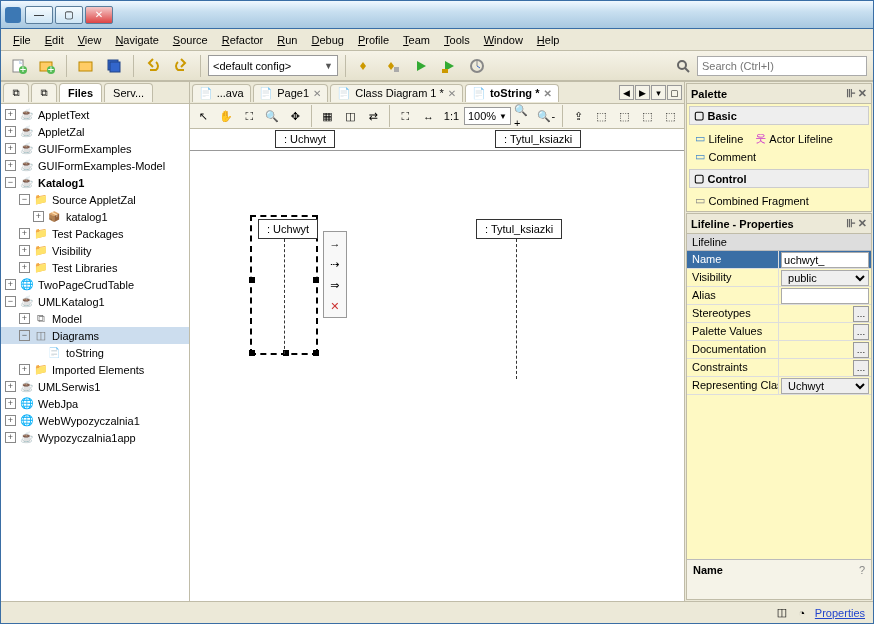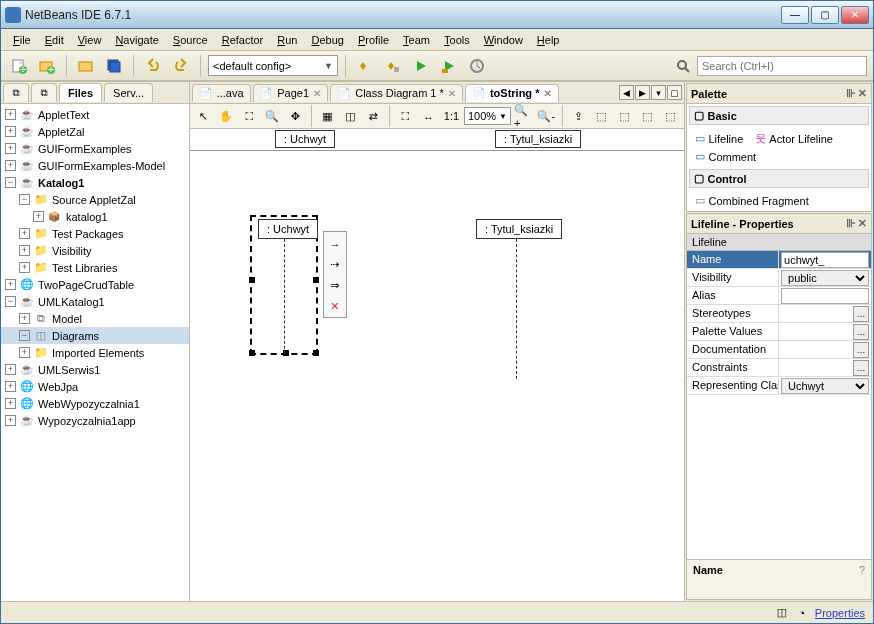--- a/index.html
+++ b/index.html
@@ -65,21 +65,21 @@
 .lane-label { border:1px solid #333; padding:2px 8px; background:#fff; position:absolute; top:1px; font-size:11px; }
 
 .lifeline-head { border:1px solid #333; padding:3px 8px; background:#fff; position:absolute; font-size:11px; }
 .lifeline-line { position:absolute; width:0; border-left:1px dashed #333; }
 .selected-box { border:2px dashed #000; position:absolute; }
 .sel-handle { width:6px; height:6px; background:#000; position:absolute; }
 .float-palette { position:absolute; border:1px solid #999; background:#f8f8f8; padding:2px; display:flex; flex-direction:column; gap:3px; }
 .float-palette .pi { width:18px; height:18px; display:flex; align-items:center; justify-content:center; font-size:11px; cursor:pointer; }
 
 .right-pane { width:190px; border-left:1px solid #c0bca8; display:flex; flex-direction:column; background:#ece9d8; }
-.panel { border:1px solid #c0bca8; margin:1px; background:#ffffff; display:flex; flex-direction:column; }
+.panel { border:1px solid #c0bca8; margin:1px; background:#fef9c3; display:flex; flex-direction:column; }
 .panel-head { height:20px; background:#ece9d8; border-bottom:1px solid #c0bca8; display:flex; align-items:center; padding:0 4px; font-weight:bold; }
 .panel-head .ctrls { margin-left:auto; display:flex; gap:2px; font-size:10px; color:#666; }
 .palette-cat { background:#eee; border:1px solid #ccc; margin:2px; padding:2px 4px; font-weight:bold; display:flex; align-items:center; gap:3px; }
 .palette-items { display:flex; flex-wrap:wrap; gap:2px 8px; padding:3px 6px; }
 .palette-item { display:flex; align-items:center; gap:3px; cursor:pointer; padding:1px 2px; }
 
 .props { flex:1; display:flex; flex-direction:column; }
 .props-cat { background:#ddd; padding:2px 5px; border-bottom:1px solid #bbb; }
 .prop-row { display:flex; border-bottom:1px solid #ddd; height:18px; }
 .prop-row.sel { background:#3a6ea5; color:#fff; }
@@ -92,21 +92,20 @@
 .statusbar { height:22px; background:#ece9d8; border-top:1px solid #c0bca8; display:flex; align-items:center; padding:0 8px; justify-content:flex-end; gap:6px; }
 .status-icon { width:14px; height:14px; display:flex; align-items:center; justify-content:center; }
 svg { display:block; }
 </style>
 </head>
 <body>
 
 <div class="window">
   <div class="titlebar">
     <div class="icon"></div>
-    <div class="title">NetBeans IDE 6.7.1</div>
     <div class="win-btns">
       <div class="win-btn">—</div>
       <div class="win-btn">▢</div>
       <div class="win-btn close">✕</div>
     </div>
   </div>
 
   <div class="menubar" id="menubar">
       <span><u>F</u>ile</span>
       <span><u>E</u>dit</span>
@@ -294,20 +293,27 @@
             <span class="tree-spacer"></span>
             <span class="tree-expand">+</span>
             <span class="tree-icon ico-model"></span>
             <span class="tree-label">Model</span>
           </div>
           <div class="tree-item selected">
             <span class="tree-spacer"></span>
             <span class="tree-expand">−</span>
             <span class="tree-icon ico-diag"></span>
             <span class="tree-label">Diagrams</span>
+          </div>
+          <div class="tree-item">
+            <span class="tree-spacer"></span>
+            <span class="tree-spacer"></span>
+            <span class="tree-spacer"></span>
+            <span class="tree-icon ico-doc"></span>
+            <span class="tree-label">toString</span>
           </div>
           <div class="tree-item">
             <span class="tree-spacer"></span>
             <span class="tree-expand">+</span>
             <span class="tree-icon ico-folder"></span>
             <span class="tree-label">Imported Elements</span>
           </div>
           <div class="tree-item">
             <span class="tree-expand">+</span>
             <span class="tree-icon ico-coffee"></span>

